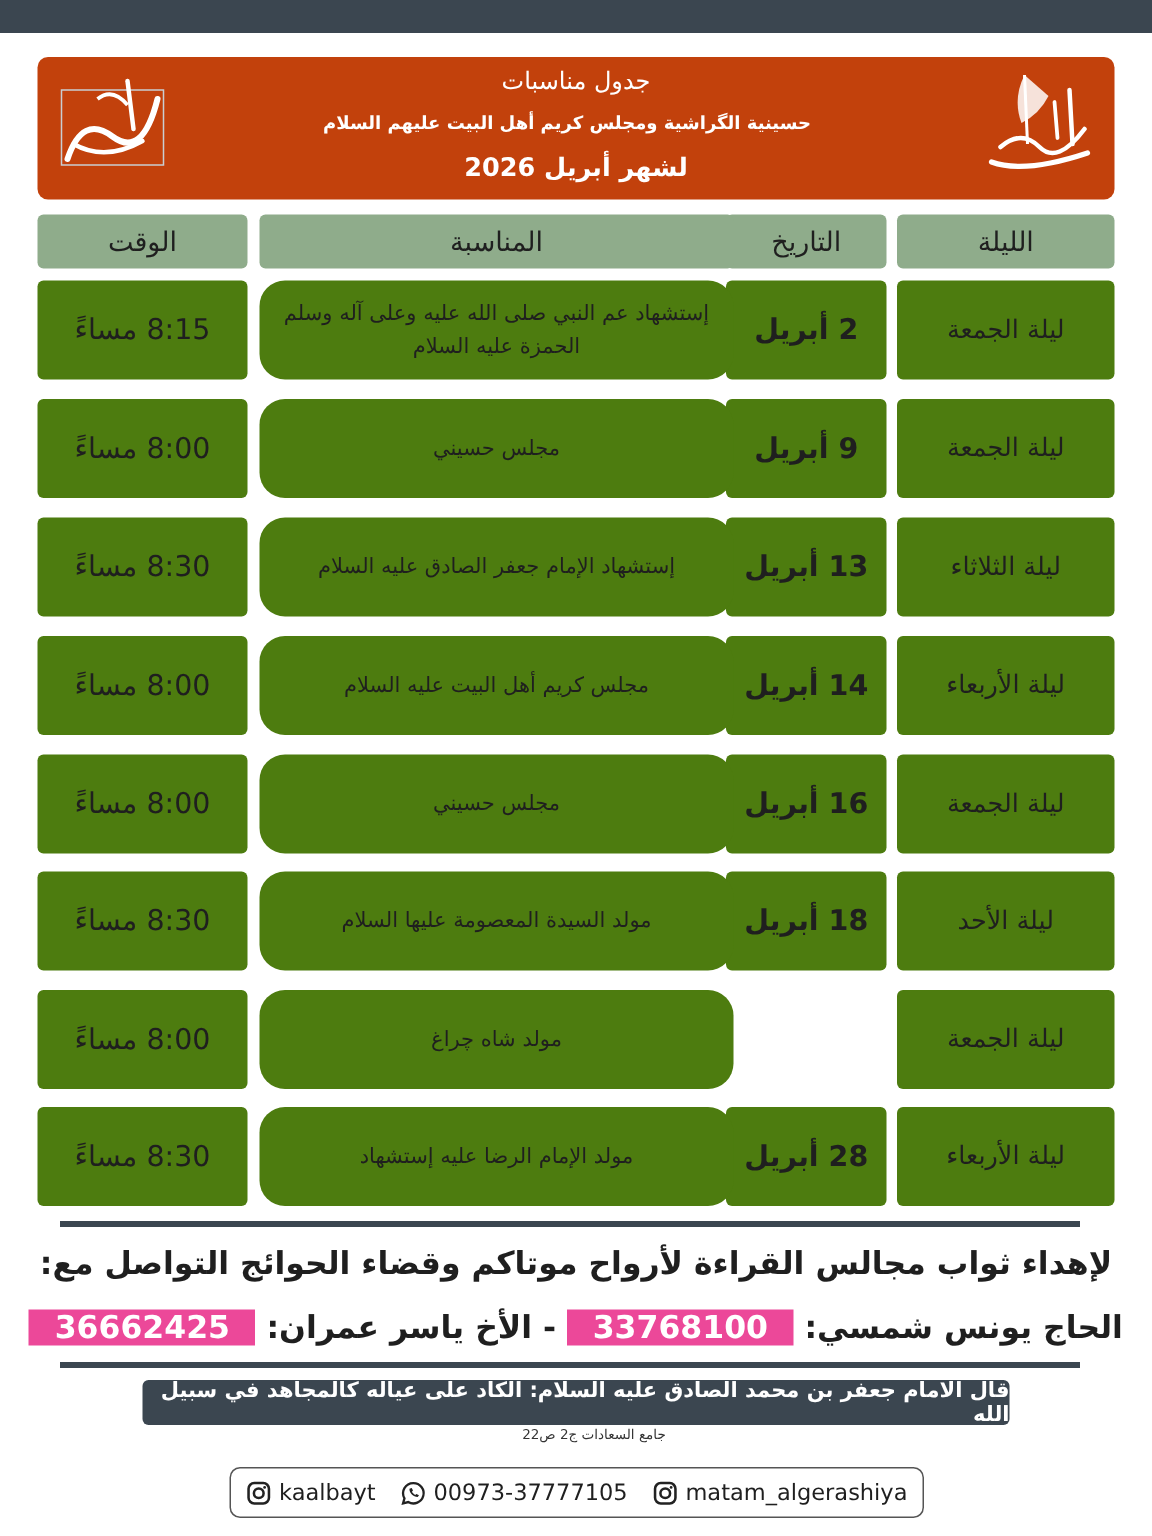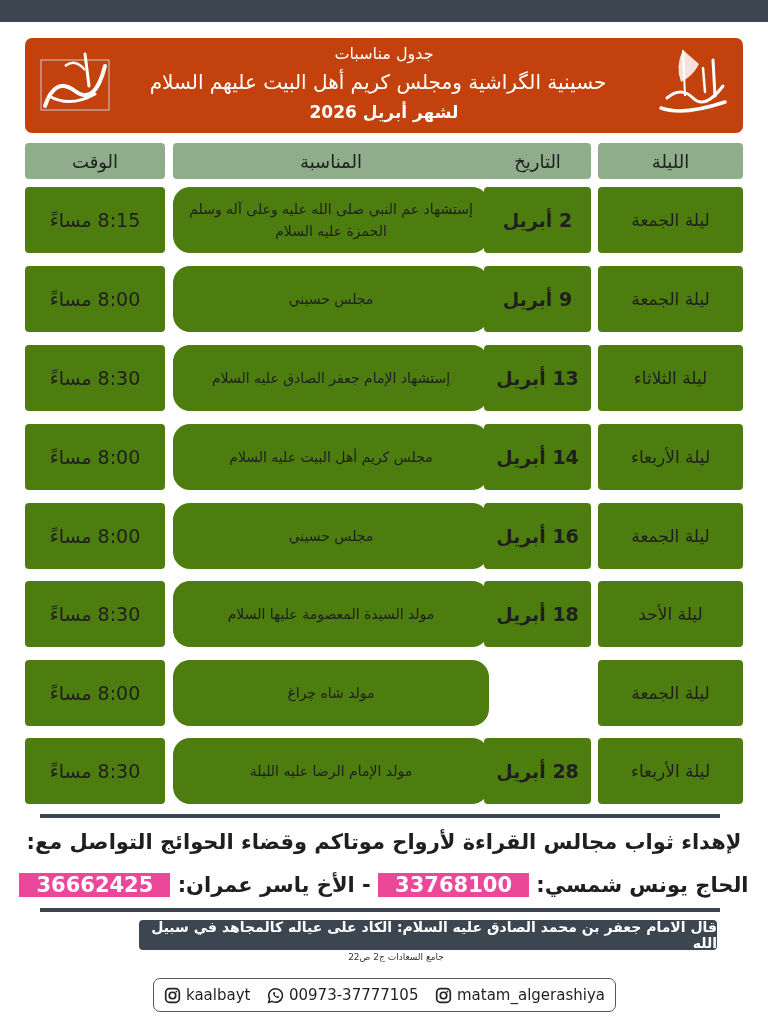--- a/index.html
+++ b/index.html
@@ -6,21 +6,21 @@
   body {
     width:768px; height:1024px; overflow:hidden; background:#ffffff;
     font-family: "DejaVu Sans", sans-serif; color:#1f1f1f; position:relative;
   }
   .topbar { position:absolute; left:0; top:0; width:768px; height:22px; background:#3b4650; }
   .banner {
     position:absolute; left:25px; top:38px; width:718px; height:95px;
     background:#c2410c; border-radius:7px; color:#ffffff; text-align:center;
   }
   .banner .l1 { position:absolute; left:0; right:0; top:5px; font-size:16px; line-height:22px; }
-  .banner .l2 { position:absolute; left:0; right:12px; top:31px; font-size:20px; line-height:26px; }
+  .banner .l2 { position:absolute; left:0; right:12px; top:31px; font-size:12px; line-height:26px;font-weight:bold; }
   .banner .l3 { position:absolute; left:0; right:0; top:62px; font-size:17px; line-height:24px; font-weight:bold; }
   .logo { position:absolute; top:8px; width:80px; height:78px; }
   .logo-left { left:10px; }
   .logo-right { right:10px; }
   .logo svg { width:100%; height:100%; }
 
   .hdr, .row { position:absolute; left:25px; width:718px; }
   .hdr { top:143px; height:36px; }
   .cell {
     position:absolute; top:0; height:100%; border-radius:4px;
@@ -38,21 +38,21 @@
   .row .c-time { font-size:19px; }
   .row .c-event { font-size:14px; line-height:22px; padding:0 10px; box-sizing:border-box;border-radius:17px; }
 
   .rule { position:absolute; left:40px; width:680px; height:4px; background:#3b4650; }
   .contact1 { position:absolute; left:0; right:0; top:826px; text-align:center; direction:rtl; font-size:21px; font-weight:bold; line-height:32px; }
   .contact2 { position:absolute; left:0; right:0; top:868px; text-align:center; direction:rtl; font-size:21px; font-weight:bold; line-height:34px; }
   .phone { background:#ec4899; color:#ffffff; padding:0 17px;text-align:center; }
   .quote {
     position:absolute; left:95px; top:920px; width:578px; height:30px; background:#3b4650;
     border-radius:4px; color:#fff; font-size:14px; font-weight:bold; direction:rtl;
-    display:flex; align-items:center; justify-content:center;margin-left:44px;
+    display:flex; align-items:center; justify-content:center;
   }
   .source { position:absolute; left:0; right:0; top:952px; text-align:center; font-size:9px; color:#333; direction:rtl;padding-left:24px; }
   .social {
     position:absolute; left:153px; top:978px; width:463px; height:34px;
     border:1.5px solid #555; border-radius:7px; box-sizing:border-box;
     display:flex; align-items:center; justify-content:space-between; padding:0 10px;
     font-size:15px; color:#1f1f1f;
   }
   .social .item { display:flex; align-items:center; gap:5px; }
   .ico { width:17px; height:17px; display:inline-block; }
@@ -131,21 +131,21 @@
   <div class="cell c-time">8:30 مساءً</div>
 </div>
 <div class="row" style="top:660px">
   <div class="cell c-night">ليلة الجمعة</div>
   <div class="cell c-event">مولد شاه چراغ</div>
   <div class="cell c-time">8:00 مساءً</div>
 </div>
 <div class="row" style="top:738px">
   <div class="cell c-night">ليلة الأربعاء</div>
   <div class="cell c-date">28 أبريل</div>
-  <div class="cell c-event">مولد الإمام الرضا عليه الليلة</div>
+  <div class="cell c-event">مولد الإمام الرضا عليه إستشهاد</div>
   <div class="cell c-time">8:30 مساءً</div>
 </div>
 
 <div class="rule" style="top:814px"></div>
 
 <div class="contact1">لإهداء ثواب مجالس القراءة لأرواح موتاكم وقضاء الحوائج التواصل مع:</div>
 <div class="contact2">
   <span>الحاج يونس شمسي:</span>
   <span class="phone">33768100</span>
   <span> - </span>

